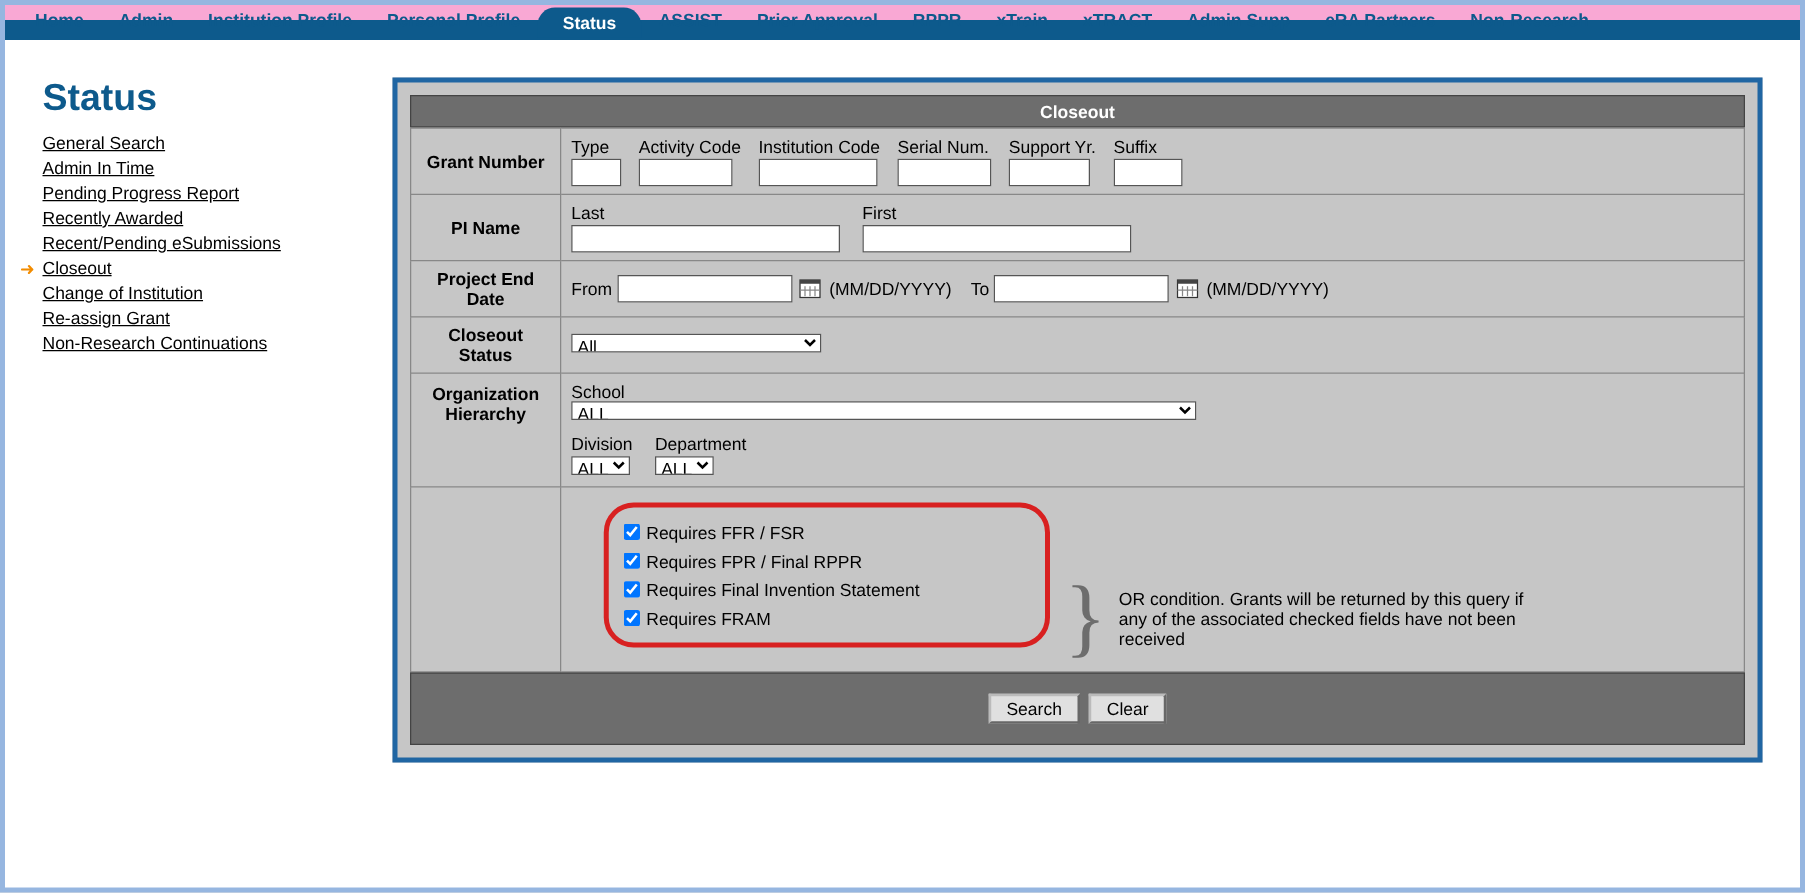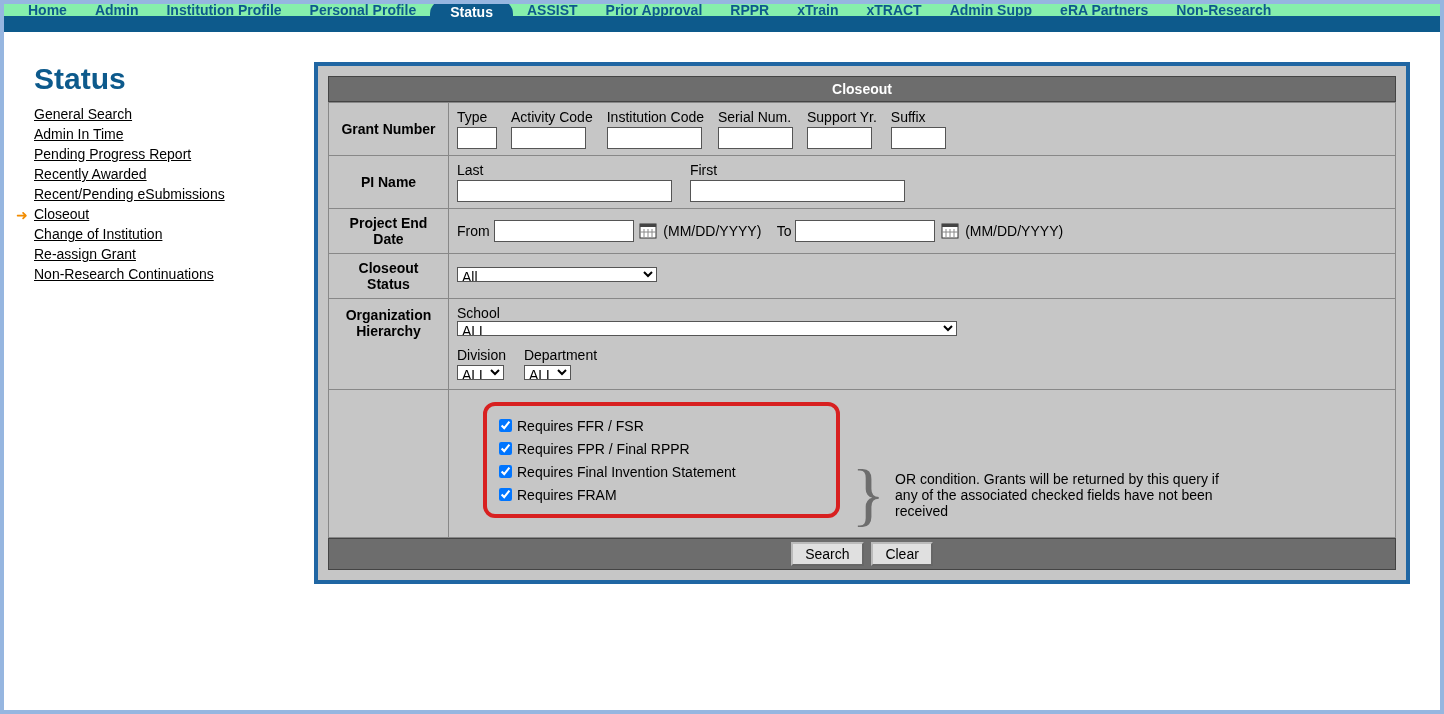--- a/index.html
+++ b/index.html
@@ -5,25 +5,25 @@
   * { box-sizing: border-box; }
   body {
     margin: 0;
     font-family: Arial, Helvetica, sans-serif;
     font-size: 14px;
     background: #fff;
     border: 4px solid #96b6e0;
     min-height: 714px;
   }
   .nav-bar {
-    background: #86efac;
+    background: #f9a8d4;
     display: flex;
     padding: 0 10px;
     height: 28px;
-    align-items: center;
+    align-items: flex-start;
     border-bottom: 16px solid #0d5a8c;
   }
   .nav-item {
     color: #0d5a8c;
     font-weight: bold;
     padding: 4px 14px;
     font-size: 14px;
     cursor: pointer;
   }
   .nav-item.active {
@@ -112,21 +112,21 @@
     margin: 0 2px;
   }
   .cal-icon svg { width: 18px; height: 18px; }
   .hint { font-size: 14px; }
   .checkbox-area {
     position: relative;
     padding: 6px 0;
   }
   .checkbox-box {
     border: 4px solid #d82020;
-    border-radius: 12px;
+    border-radius: 24px;
     padding: 8px 100px 8px 8px;
     display: inline-block;
     margin-left: 26px;
   }
   .checkbox-row { padding: 2px 0; }
   .checkbox-row input { vertical-align: middle; }
   .checkbox-row span { vertical-align: middle; margin-left: 2px; }
   .brace-area {
     display: inline-block;
     vertical-align: middle;
@@ -145,21 +145,21 @@
     display: inline-block;
     vertical-align: middle;
     width: 330px;
     margin-left: 6px;
     font-size: 14px;
   }
   .footer-row {
     background: #6d6d6d;
     border: 1px solid #444;
     text-align: center;
-    padding: 3px;
+    padding: 16px;
   }
   .footer-row button {
     background: #e0e0e0;
     border: 2px outset #bbb;
     padding: 2px 12px;
     font-size: 14px;
     cursor: pointer;
     margin: 0 2px;
   }
 </style>

